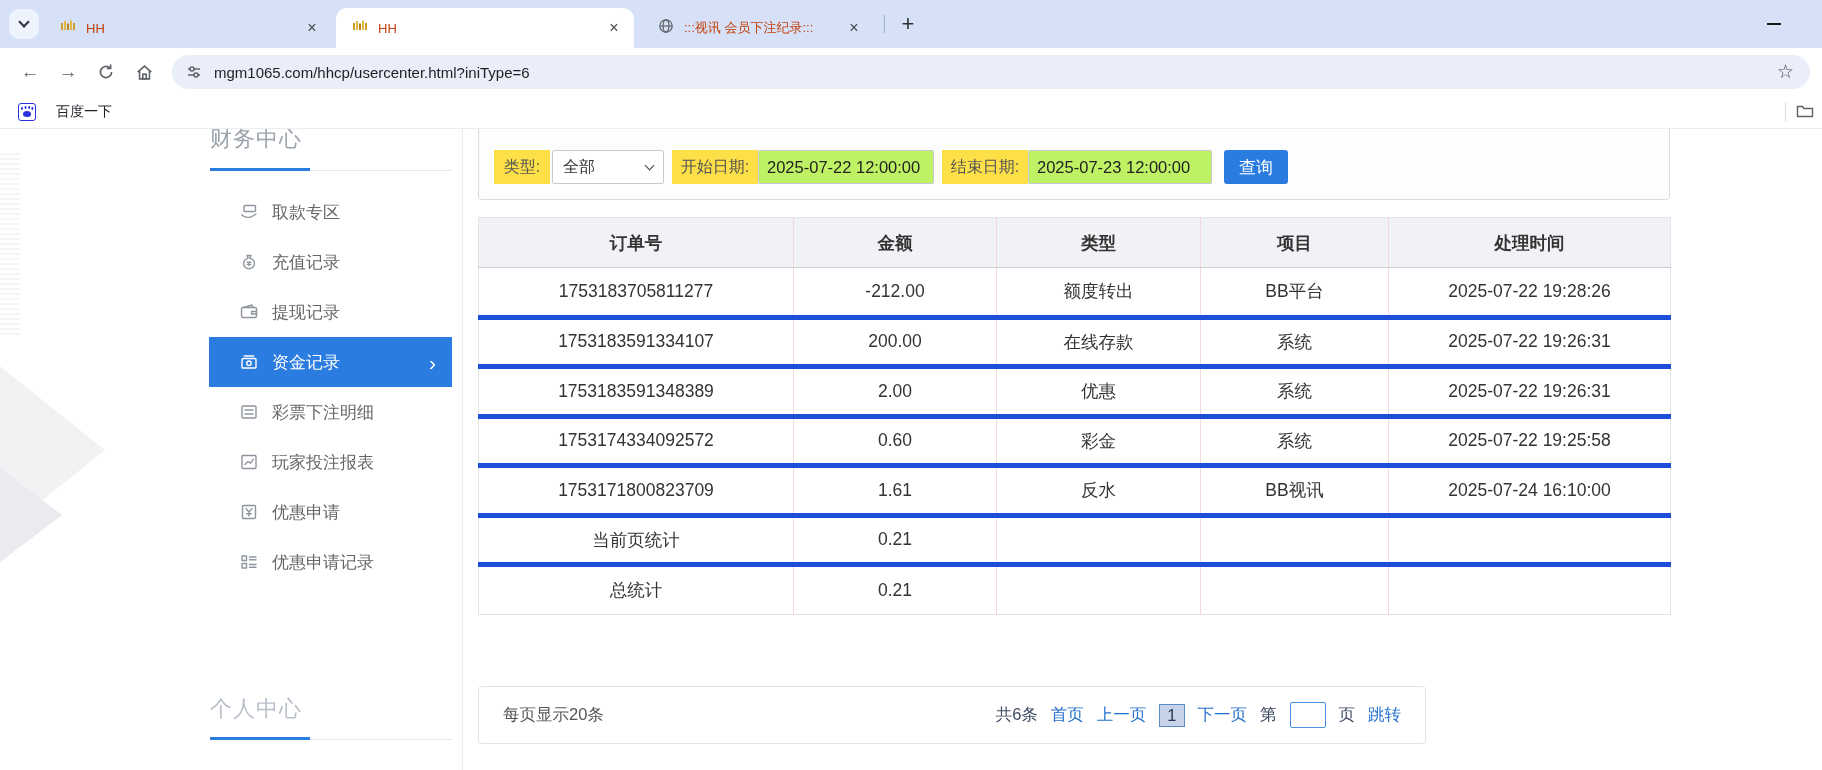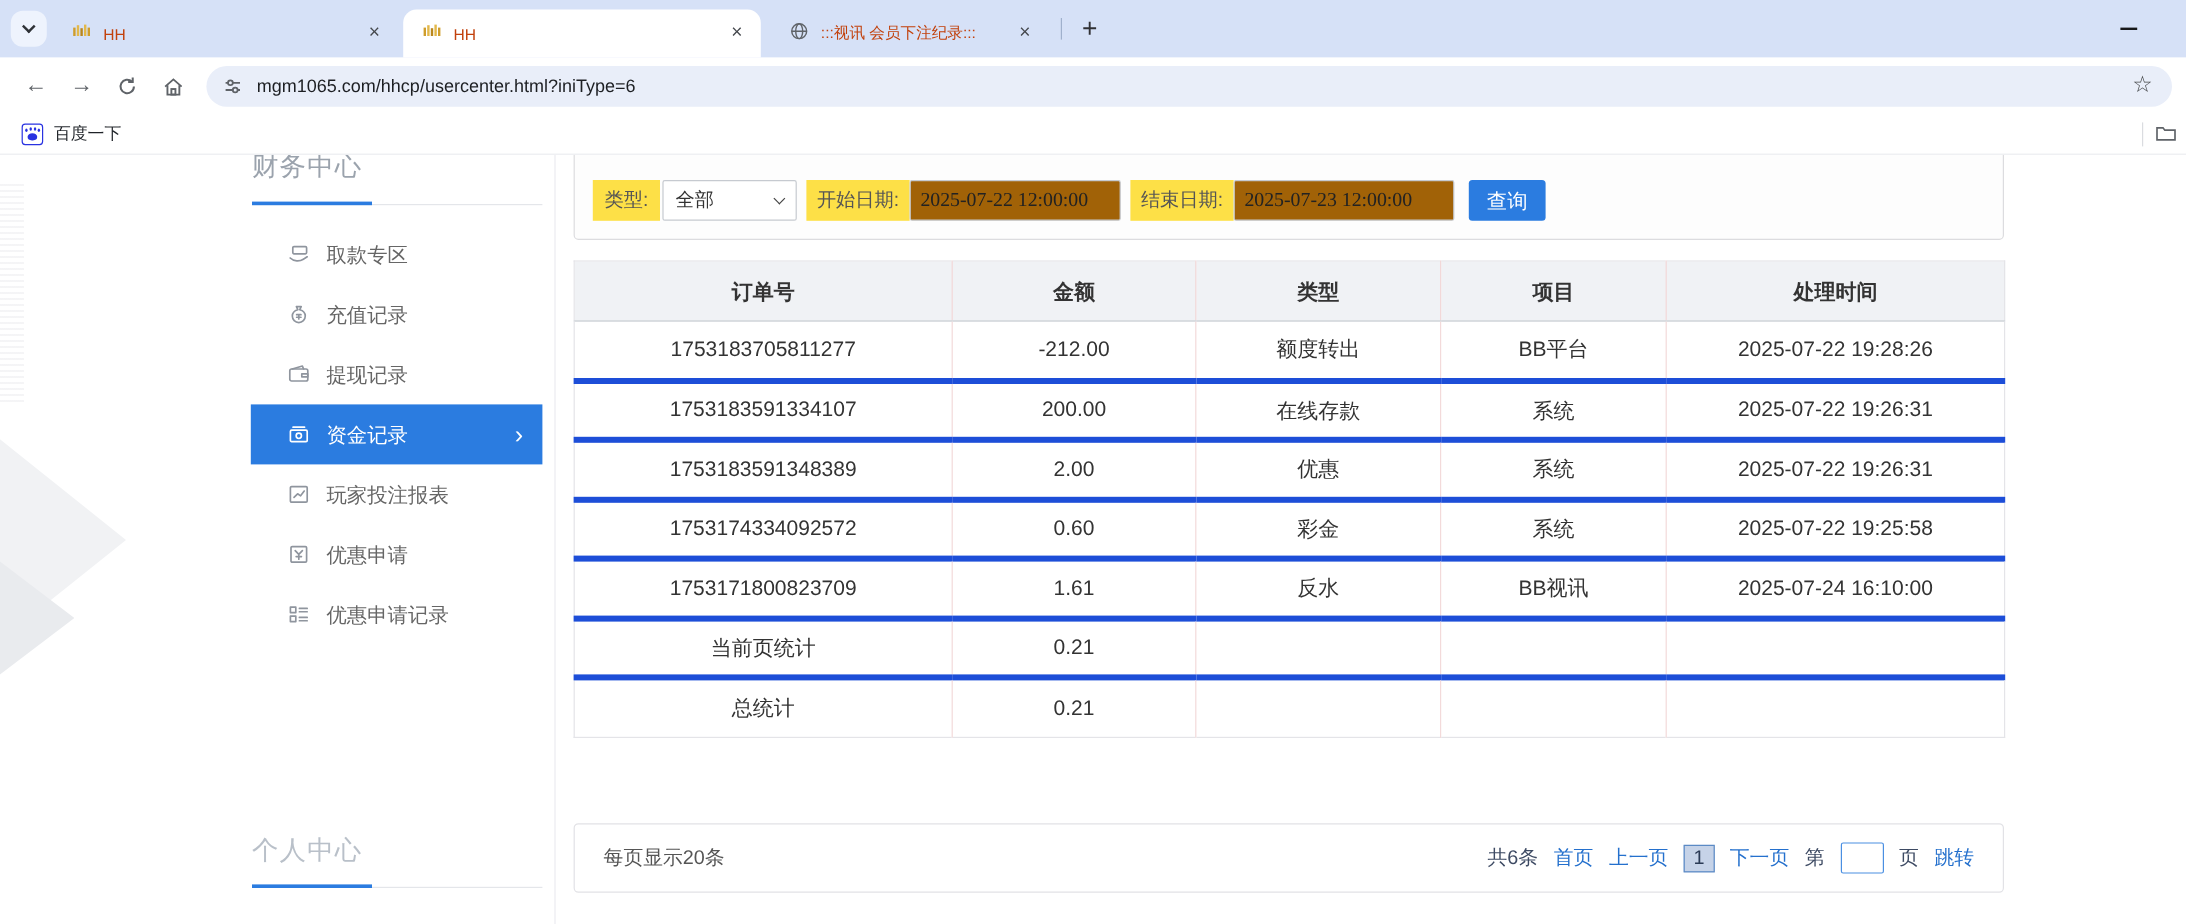--- a/index.html
+++ b/index.html
@@ -29,21 +29,21 @@
   .nav-btn { position:absolute; top:8px; width:32px; height:32px; display:flex; align-items:center; justify-content:center;
              font-size:19px; color:#5f6368; cursor:pointer; border-radius:50%; }
   .omnibox { position:absolute; left:172px; top:7px; width:1638px; height:34px; background:#e9eef9;
              border-radius:17px; display:flex; align-items:center; cursor:text; }
   .site-info { margin-left:14px; display:flex; }
   .url-text { margin-left:12px; font-size:15px; color:#1d1f23; }
   .omni-star { position:absolute; right:16px; top:5px; font-size:19px; color:#46484b; cursor:pointer; }
 
   .bookmarks { position:absolute; left:0; top:95px; width:100%; height:34px; background:#fff;
                border-bottom:1px solid #ebedf0; z-index:20; }
-  .bookmark { position:absolute; left:10px; top:4px; height:26px; display:flex; align-items:center; gap:9px;
+  .bookmark { position:absolute; left:10px; top:4px; height:26px; display:flex; align-items:center; gap:20px;
               padding:0 8px; border-radius:13px; cursor:pointer; }
   .baidu-icon { position:relative; width:18px; height:18px; border:1.5px solid #2932e1; border-radius:3px; background:#fff; }
   .baidu-icon::before { content:""; position:absolute; left:3.5px; top:7px; width:8px; height:6px;
                         border-radius:50% 50% 46% 46%; background:#2932e1; }
   .baidu-icon::after { content:""; position:absolute; left:1.5px; top:2.5px; width:2.6px; height:3.8px; border-radius:50%;
                        background:#2932e1; box-shadow:3.6px -1px 0 #2932e1, 7.2px -1px 0 #2932e1, 10.4px 0 0 #2932e1; }
   .bookmark-label { font-size:14px; color:#1f2328; }
   .bm-divider { position:absolute; right:36px; top:7px; width:1px; height:20px; background:#dadce0; }
   .bm-folder { position:absolute; right:8px; top:8px; display:flex; cursor:pointer; }
 
@@ -73,37 +73,37 @@
   
   .filter-box { position:absolute; left:478px; top:104px; width:1192px; height:96px; background:#fdfdfd;
                 border:1px solid #dcdcdf; border-radius:4px; z-index:3; }
   .filter-row { position:absolute; left:494px; top:150px; height:34px; display:flex; align-items:stretch; z-index:4; }
   .f-label { background:#fde047; color:#555; font-size:16px; display:flex; align-items:center; justify-content:center; }
   .f-select { width:112px; margin-left:2px; border:1px solid #c6cad0; border-radius:2px; background:#fff; display:flex;
               align-items:center; padding:0 10px; font-size:16px; color:#333; position:relative; cursor:pointer; }
   .f-select .sel-chev { position:absolute; right:10px; top:11px; width:7px; height:7px;
                         border-right:1.6px solid #444; border-bottom:1.6px solid #444; transform:rotate(45deg); }
   .f-input { border:1px solid #c6cad0; border-radius:2px; font-size:16.5px; color:#222; padding:0 8px;
-             font-family:Liberation Serif, serif; background:#a16207; }
+             font-family:Liberation Sans, sans-serif; background:#bef264; }
   .f-btn { width:64px; margin-left:12px; background:#2b7ce0; color:#fff; font-size:17px; border:none;
            border-radius:3px; cursor:pointer; }
 
   
   .records-table { position:absolute; left:478px; top:217px; width:1192px; border-collapse:collapse;
                    table-layout:fixed; font-size:17.5px; color:#333; z-index:3; background:#fff;
                    border:1px solid #e4e4e8; }
   .records-table th { height:50px; background:#f0f2f5; font-weight:bold; color:#333;
                       border-bottom:1px solid #c9ced3; border-left:1px solid #f2d8d8; text-align:center; }
   .records-table th:first-child { border-left:none; }
   .records-table td { height:49.5px; text-align:center; border-left:1px solid #f3dada; border-top:5px solid #1d4ed8; }
   .records-table td:first-child { border-left:none; }
   .records-table tbody tr:first-child td { border-top:none; }
 
   
-  .pagination-box { position:absolute; left:478px; top:686px; width:1192px; height:58px; background:#fff;
+  .pagination-box { position:absolute; left:478px; top:686px; width:948px; height:58px; background:#fff;
                     border:1px solid #e2e2e6; border-radius:4px; display:flex; align-items:center;
                     padding:0 24px; font-size:16.5px; color:#555; z-index:3; }
   .pg-left { flex:1; color:#555; }
   .pg-right { display:flex; align-items:center; gap:13px; }
   .pg-total { color:#3d4a63; }
   .pg-link { color:#2470cd; cursor:pointer; }
   .pg-current { border:1px solid #5b8ac5; background:#c6d3e8; color:#2a3a55; padding:1px 7px; cursor:default; }
   .pg-jump-input { width:36px; height:26px; border:1px solid #4a8fe2; border-radius:2px; background:#fff; }
   .pg-text { color:#3d4a63; }
 </style>
@@ -162,20 +162,31 @@
           <svg width="18" height="18" viewBox="0 0 18 18" fill="none" stroke="currentColor" stroke-width="1.4" stroke-linecap="round" stroke-linejoin="round">
             <rect x="2" y="5.5" width="14" height="9.5" rx="1"></rect>
             <circle cx="9" cy="10.2" r="2.2"></circle>
             <path d="M4.2 3h9.6"></path>
           </svg>
         </span>
       <span class="si-label">资金记录</span>
       <span class="si-chev">›</span>
     </div>
 
+    <div class="side-item">
+      <span class="si-icon">
+          <svg width="18" height="18" viewBox="0 0 18 18" fill="none" stroke="currentColor" stroke-width="1.4" stroke-linecap="round" stroke-linejoin="round">
+            <rect x="2" y="3" width="14" height="12" rx="1"></rect>
+            <line x1="5" y1="7" x2="13" y2="7"></line>
+            <line x1="5" y1="11" x2="13" y2="11"></line>
+          </svg>
+        </span>
+      <span class="si-label">彩票下注明细</span>
+      <span class="si-chev"></span>
+    </div>
 
 
     <div class="side-item">
       <span class="si-icon">
           <svg width="18" height="18" viewBox="0 0 18 18" fill="none" stroke="currentColor" stroke-width="1.4" stroke-linecap="round" stroke-linejoin="round">
             <rect x="2" y="2.5" width="14" height="13" rx="1"></rect>
             <polyline points="5,11.5 8,8.5 10.5,10.2 13.5,6.2"></polyline>
           </svg>
         </span>
       <span class="si-label">玩家投注报表</span>

